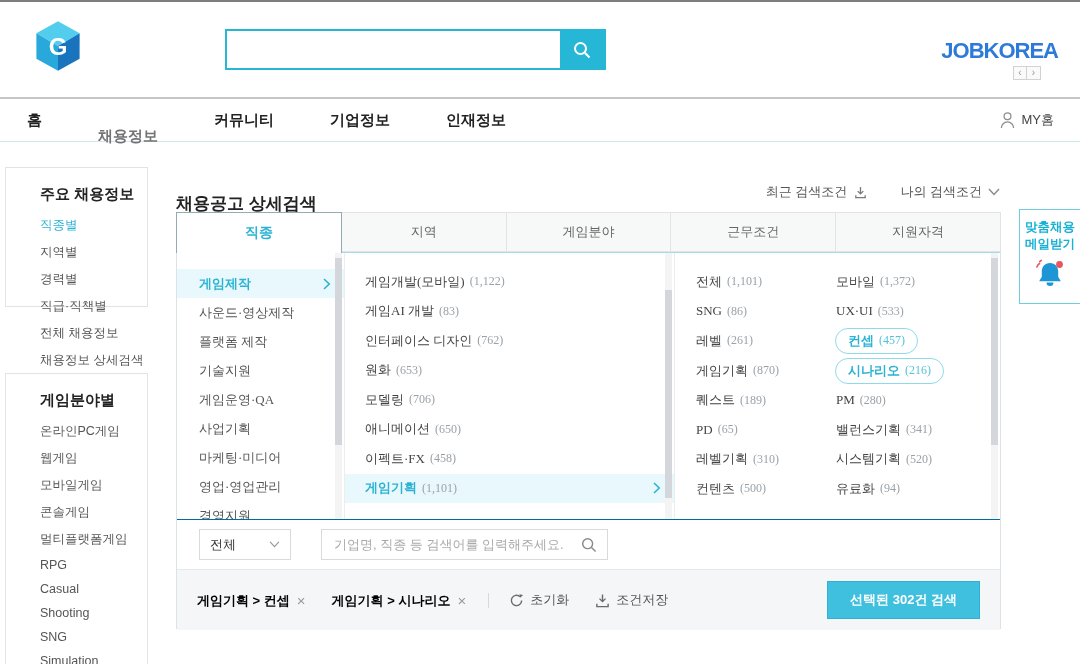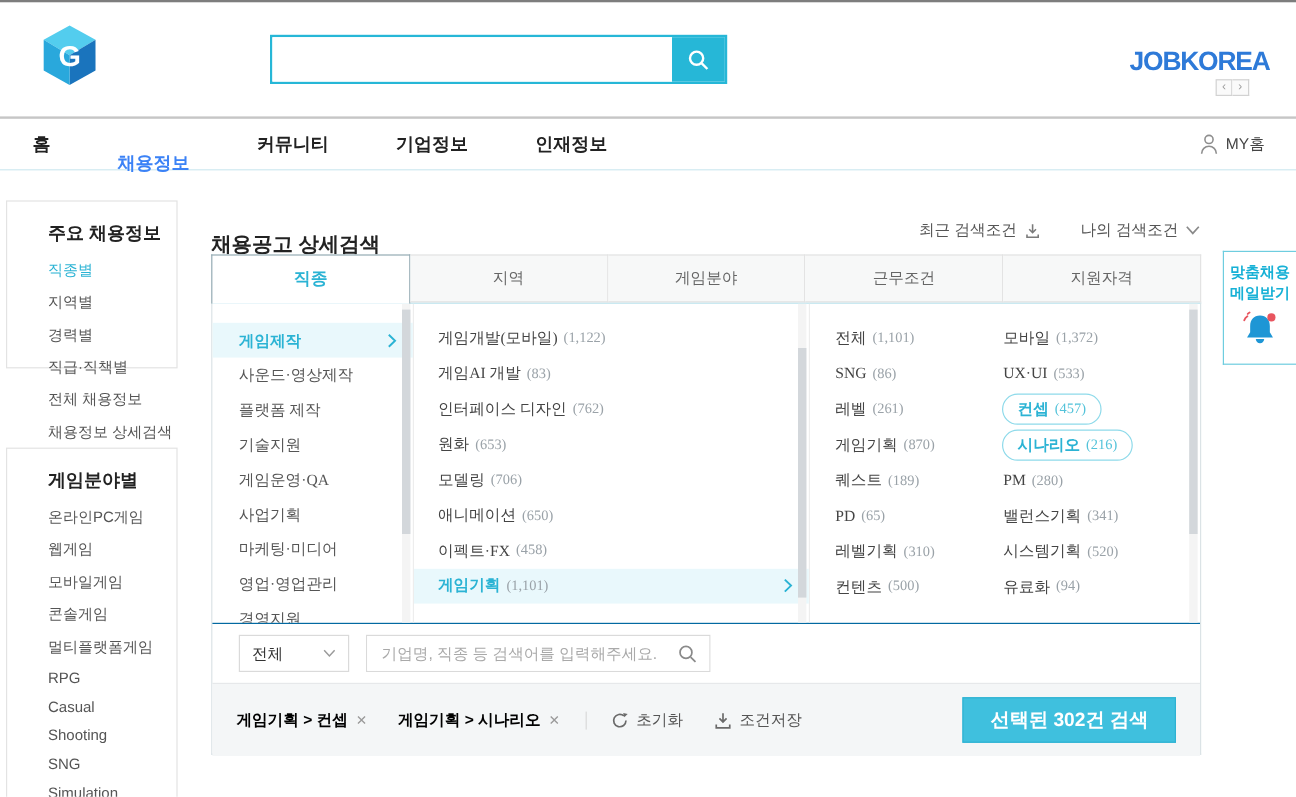--- a/index.html
+++ b/index.html
@@ -18,21 +18,21 @@
   .search-btn{width:44px;background:#26b7d7;border:none;display:flex;align-items:center;justify-content:center;cursor:pointer;}
   .jobkorea{position:absolute;right:22px;top:36px;font-size:22px;font-weight:bold;color:#2e7ad8;letter-spacing:-1px;cursor:pointer;}
   .pager{position:absolute;right:39px;top:64px;display:flex;}
   .pager .pg{width:14px;height:14px;border:1px solid #d2d2d2;color:#9a9a9a;font-size:10px;line-height:12px;text-align:center;box-sizing:border-box;background:#fafafa;cursor:pointer;}
   .pager .pg + .pg{border-left:none;}
   .pager .pg-prev::before{content:"‹";}
   .pager .pg-next::before{content:"›";}
   
   .nav{position:absolute;left:0;top:95px;width:1080px;height:45px;border-top:2px solid #c6c6c6;border-bottom:1px solid #cfe9f1;box-sizing:border-box;display:flex;align-items:center;padding-left:27px;background:#fff;}
   .nav-item{font-size:15px;font-weight:bold;color:#222;margin-right:56px;cursor:pointer;}
-  .nav-item.active{color:#3b82f6;margin-top:32px;}
+  .nav-item.active{color:#737373;margin-top:32px;}
   .myhome{position:absolute;right:26px;top:0;height:42px;display:flex;align-items:center;gap:6px;font-size:13px;color:#444;cursor:pointer;}
   
   .sb-box{position:absolute;left:5px;width:143px;border:1px solid #e3e3e3;box-sizing:border-box;background:#fff;padding:17px 0 0 34px;}
   .sb-box1{top:165px;height:140px;}
   .sb-box2{top:371px;height:320px;}
   .sb-title{font-size:15px;font-weight:bold;color:#222;margin:0 0 13px 0;}
   .sb-list{list-style:none;margin:0;padding:0;}
   .sb-list li{font-size:12.5px;color:#555;margin-bottom:10px;cursor:pointer;}
   .sb-list li.active{color:#2bb3d4;}
   
@@ -70,33 +70,33 @@
   .d-cell.selected .cnt{color:#54c3da;}
   
   .sbar{position:absolute;top:0;right:2px;width:7px;height:100%;background:#f4f4f4;}
   .sbar .thumb{position:absolute;left:0;width:7px;background:#d3d7db;}
   .t1{top:2%;height:70%;}
   .t2{top:14%;height:78%;}
   .t3{top:2%;height:70%;}
   
   .kw-row{height:49px;position:relative;border-bottom:1px solid #e6e8ea;}
   .kw-scope{position:absolute;left:22px;top:9px;width:92px;height:31px;border:1px solid #dadada;box-sizing:border-box;display:flex;align-items:center;justify-content:space-between;padding:0 10px;font-size:13px;color:#333;background:#fff;cursor:pointer;}
-  .kw-input-wrap{position:absolute;left:128px;top:9px;width:287px;height:31px;border:1px solid #dadada;box-sizing:border-box;background:#fff;}
+  .kw-input-wrap{position:absolute;left:144px;top:9px;width:287px;height:31px;border:1px solid #dadada;box-sizing:border-box;background:#fff;}
   .kw-input-wrap input{width:100%;height:100%;border:none;outline:none;box-sizing:border-box;padding:0 36px 0 12px;font-size:13px;font-family:inherit;color:#333;}
   .kw-input-wrap input::placeholder{color:#a9a9a9;}
   .kw-search-icon{position:absolute;right:9px;top:6px;cursor:pointer;}
   
   .filter-bar{height:60px;background:#f4f6f7;display:flex;align-items:center;padding:0 20px;box-sizing:border-box;}
   .chip{display:inline-flex;align-items:center;margin-right:26px;}
   .chip-label{font-size:13px;font-weight:bold;color:#000000;cursor:default;}
   .chip-x{margin-left:7px;color:#9a9a9a;font-size:15px;line-height:1;cursor:pointer;}
   .chip-x::before{content:"×";}
   .vdiv{width:1px;height:15px;background:#d9d9d9;margin:0 20px 0 -4px;}
   .tool-btn{display:flex;align-items:center;gap:6px;font-size:13px;color:#555;margin-right:26px;cursor:pointer;background:none;border:none;font-family:inherit;padding:0;}
-  .submit-btn{margin-left:auto;height:38px;padding:0 22px;background:#3fc0de;border:1px solid #2fb2d2;color:#fff;font-weight:bold;font-size:16px;font-family:inherit;cursor:pointer;}
+  .submit-btn{margin-left:auto;height:38px;padding:0 22px;background:#3fc0de;border:1px solid #2fb2d2;color:#fff;font-weight:bold;font-size:13px;font-family:inherit;cursor:pointer;}
   
   .float-tab{position:absolute;right:0;top:207px;width:61px;height:95px;border:1px solid #6ecddf;border-right:none;background:#fff;box-sizing:border-box;text-align:center;padding-top:9px;cursor:pointer;z-index:3;}
   .float-tab .t{font-size:12.5px;font-weight:bold;color:#17b1d6;line-height:17px;}
   .float-tab svg{margin-top:4px;}
 </style>
 </head>
 <body>
 
 <div class="header">
   <div class="logo">

